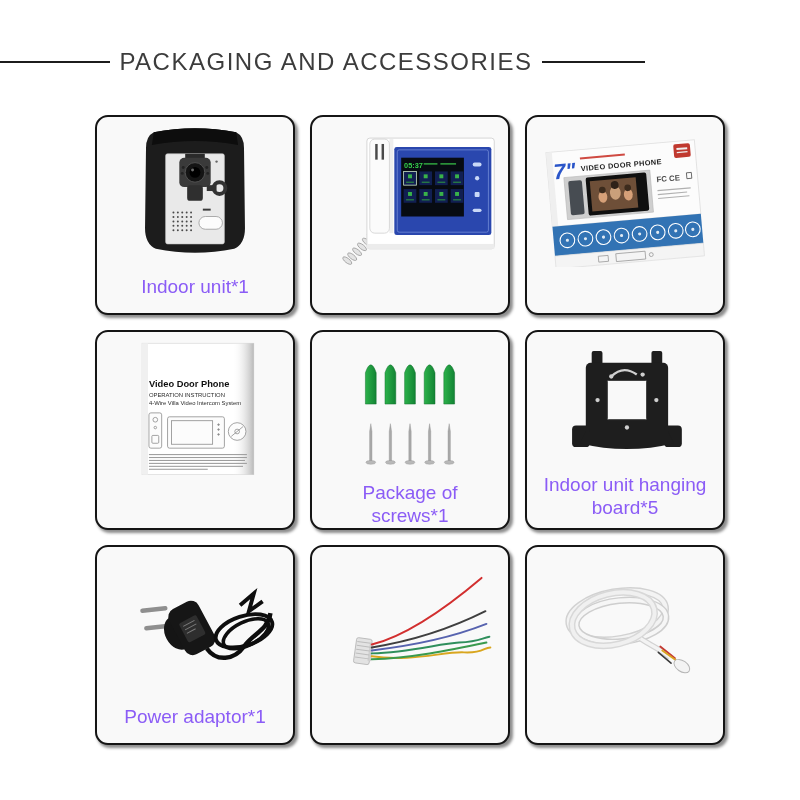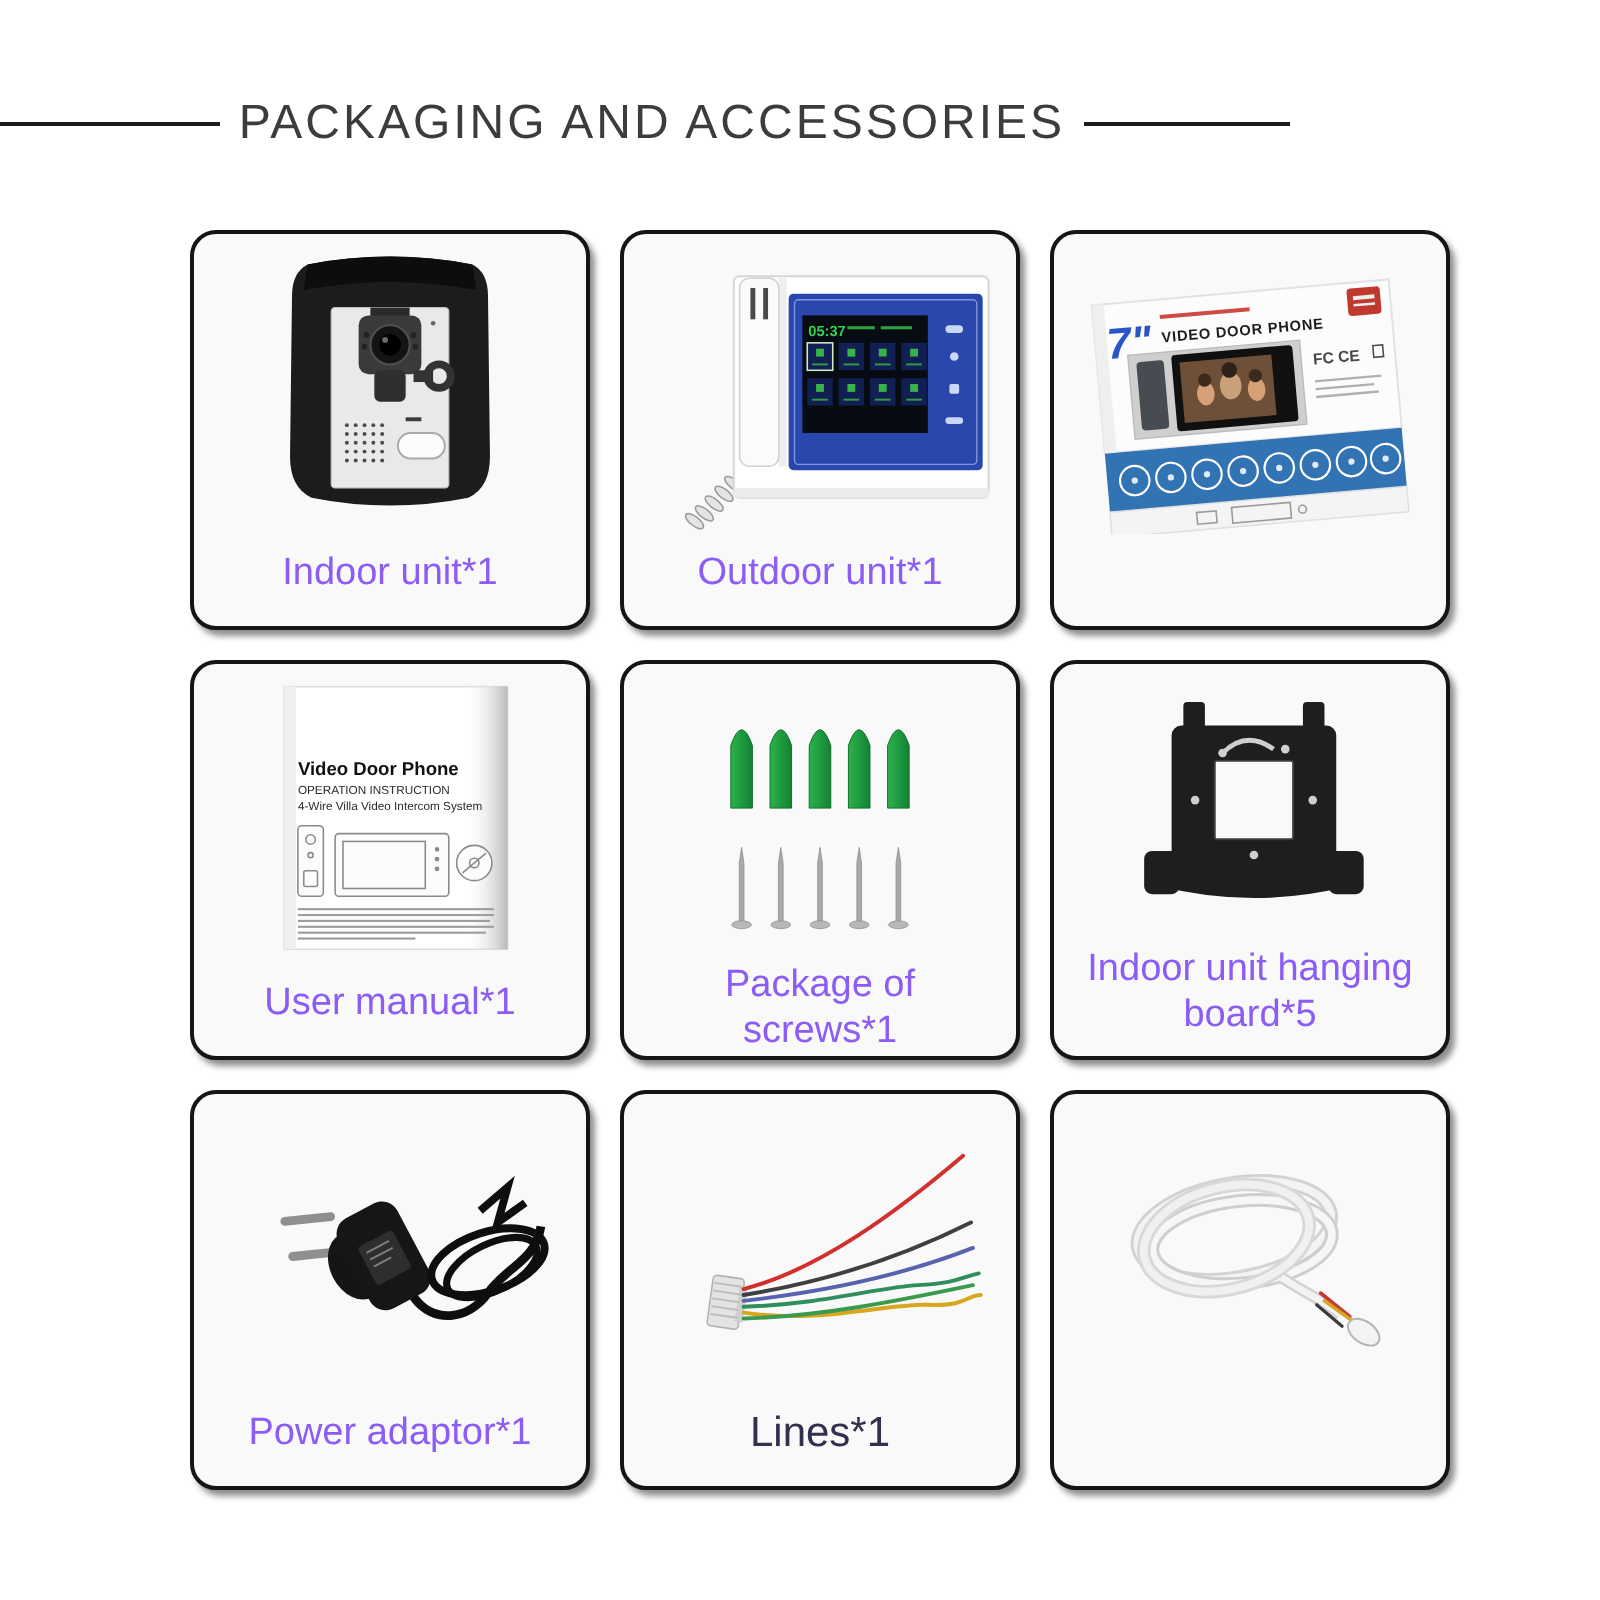--- a/index.html
+++ b/index.html
@@ -147,21 +147,20 @@
           </g>
         </g>
         <g fill="#c9d8f7">
           <rect x="164" y="45" width="9" height="4" rx="2"></rect>
           <circle cx="168.5" cy="61" r="2.2"></circle>
           <rect x="166" y="75" width="5" height="5" rx="1"></rect>
           <rect x="164" y="92" width="9" height="3.4" rx="1.7"></rect>
         </g>
       </svg>
     </div>
-    <div class="label">Outdoor unit*1</div>
   </div>
 
   <div class="cell">
     <div class="art">
       <svg viewBox="0 0 200 150">
         <g transform="rotate(-5 100 85)">
           <rect x="24" y="28" width="152" height="76" fill="#fcfcfc" stroke="#e2e2e2" stroke-width="1"></rect>
           <rect x="24" y="28" width="6" height="76" fill="#efefef"></rect>
           <text x="30" y="56" font-size="22" font-weight="bold" font-style="italic" fill="#2a55c9">7"</text>
           <rect x="58" y="36" width="46" height="2" fill="#cf4a42"></rect>
@@ -250,21 +249,20 @@
         <g fill="#9e9e9e">
           <rect x="53" y="123" width="100" height="1.1"></rect>
           <rect x="53" y="126" width="100" height="1.1"></rect>
           <rect x="53" y="129" width="98" height="1.1"></rect>
           <rect x="53" y="132" width="100" height="1.1"></rect>
           <rect x="53" y="135" width="96" height="1.1"></rect>
           <rect x="53" y="138" width="60" height="1.1"></rect>
         </g>
       </svg>
     </div>
-    <div class="label">User manual*1</div>
   </div>
 
   <div class="cell">
     <div class="art">
       <svg viewBox="0 0 200 150">
         <defs>
           <linearGradient id="gr" x1="0" y1="0" x2="1" y2="0">
             <stop offset="0" stop-color="#2cb24a"></stop>
               <stop offset="1" stop-color="#128334"></stop>
           </linearGradient>
@@ -361,21 +359,20 @@
         <g fill="none" stroke-width="2" stroke-linecap="round">
           <path d="M61,98 C100,88 140,58 173,30" stroke="#d22f2f"></path>
           <path d="M61,101 C105,94 145,80 177,64" stroke="#3f3f3f"></path>
           <path d="M61,104 C105,99 145,90 178,77" stroke="#5763af"></path>
           <path d="M61,107 C100,106 130,97 150,96 S172,92 181,90" stroke="#2f8f5c"></path>
           <path d="M61,110 C100,116 135,105 155,106 S175,101 182,101" stroke="#d9a61f"></path>
           <path d="M61,113 C100,112 140,104 178,96" stroke="#3a9a4e"></path>
         </g>
       </svg>
     </div>
-    <div class="label navy">Lines*1</div>
   </div>
 
   <div class="cell">
     <div class="art">
       <svg viewBox="0 0 200 150">
         <g fill="none">
           <ellipse cx="92" cy="68" rx="50" ry="24" transform="rotate(-10 92 68)" stroke="#d2d2d2" stroke-width="7"></ellipse>
           <ellipse cx="92" cy="68" rx="50" ry="24" transform="rotate(-10 92 68)" stroke="#f3f3f3" stroke-width="4"></ellipse>
           <ellipse cx="96" cy="74" rx="46" ry="21" transform="rotate(-6 96 74)" stroke="#cecece" stroke-width="7"></ellipse>
           <ellipse cx="96" cy="74" rx="46" ry="21" transform="rotate(-6 96 74)" stroke="#f6f6f6" stroke-width="4"></ellipse>

